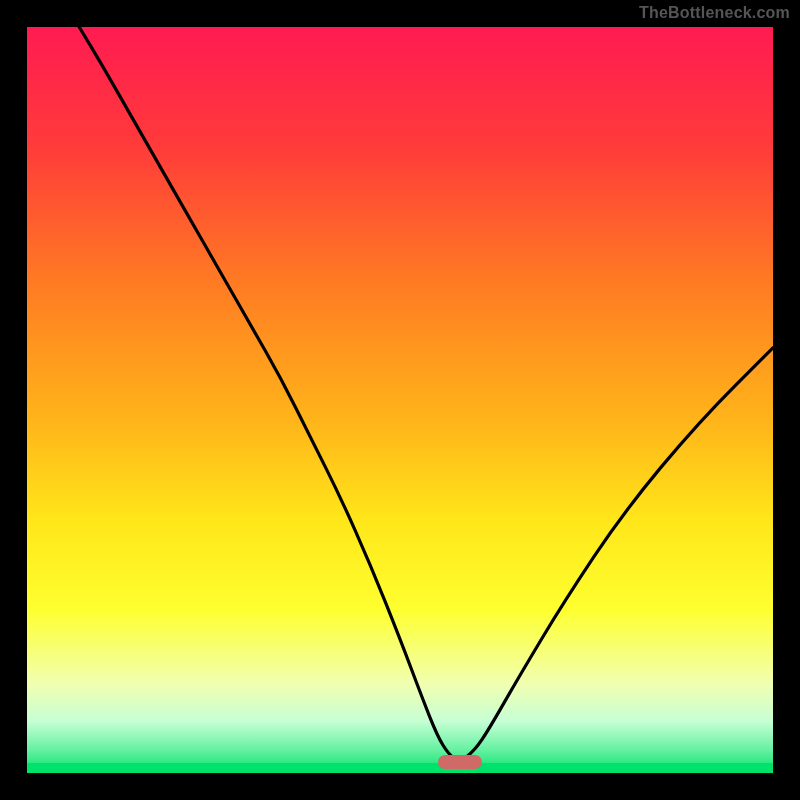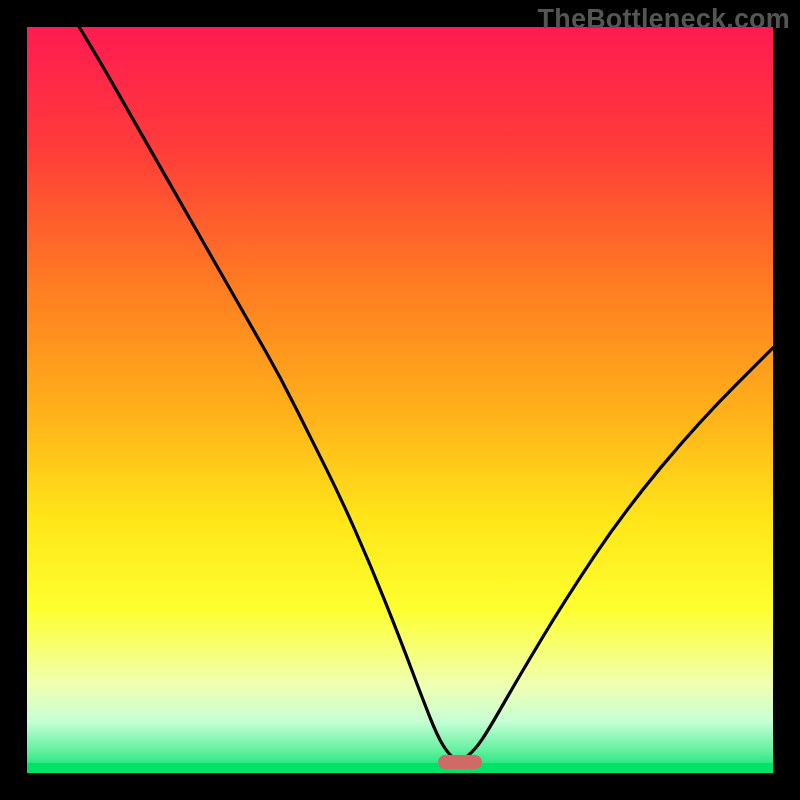--- a/index.html
+++ b/index.html
@@ -13,21 +13,21 @@
     position: relative;
     width: 800px;
     height: 800px;
     background: #000;
   }
   .watermark {
     position: absolute;
     top: 4px;
     right: 10px;
     font-family: Arial, Helvetica, sans-serif;
-    font-size: 27px;
+    font-size: 16px;
     font-weight: 600;
     color: #555;
     letter-spacing: 0.2px;
     z-index: 5;
   }
   .plot {
     position: absolute;
     left: 27px;
     top: 27px;
     width: 746px;

